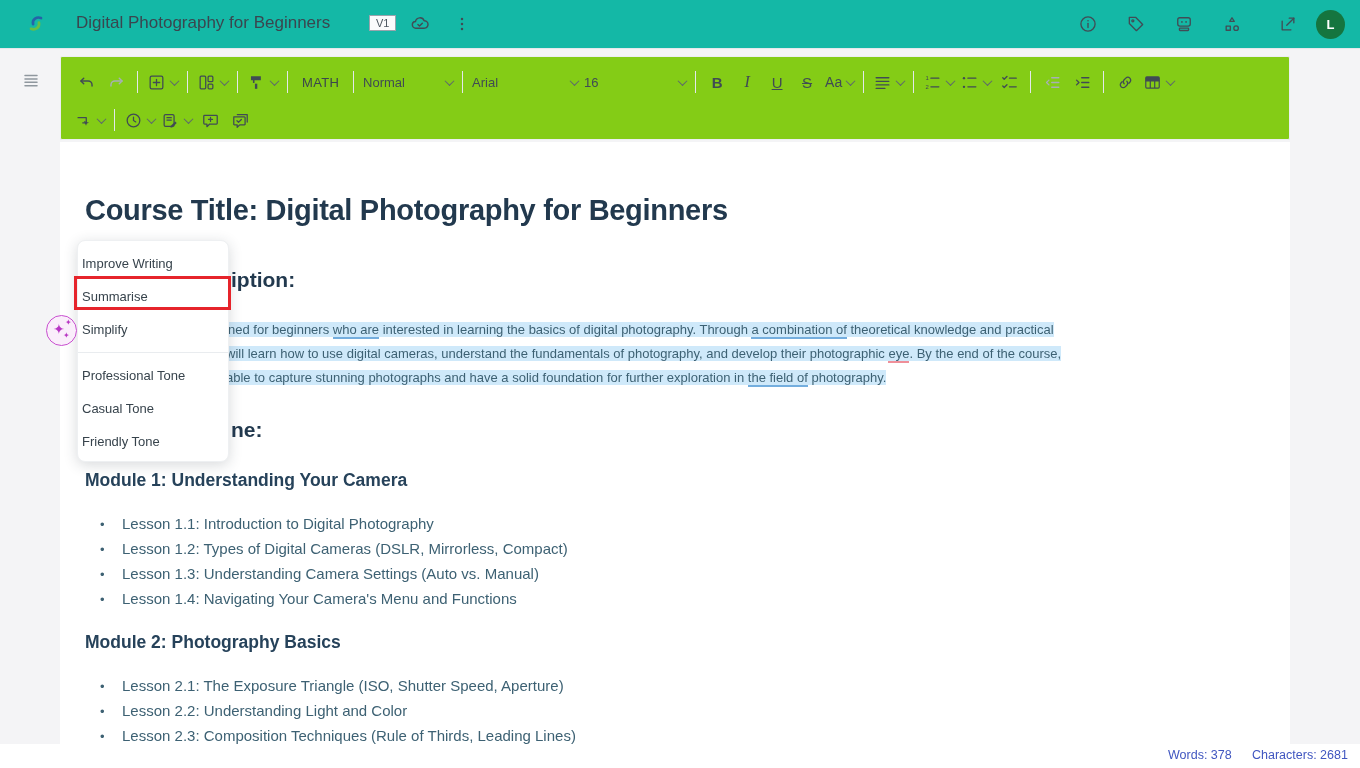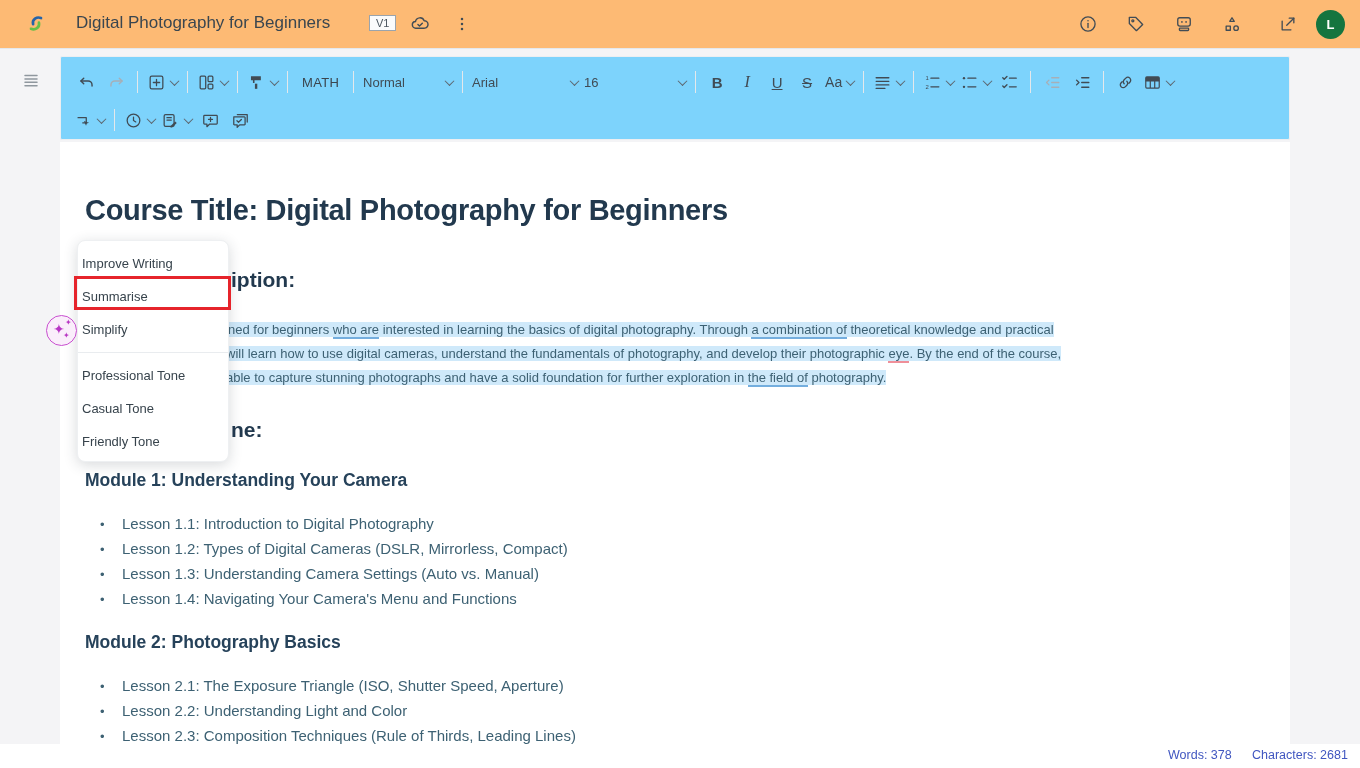--- a/index.html
+++ b/index.html
@@ -1,27 +1,27 @@
 <!DOCTYPE html>
 <html><head>
 <meta charset="utf-8">
 <style>
   * { margin:0; padding:0; box-sizing:border-box; }
   html,body { width:1360px; height:768px; font-family:"Liberation Sans", sans-serif; background:#f4f4f6; overflow:hidden; }
 
   
-  #header { position:absolute; left:0; top:0; width:1360px; height:49px; background:#fdba74; border-bottom:1px solid #e4e8ec; z-index:30; }
+  #header { position:absolute; left:0; top:0; width:1360px; height:49px; background:#14b8a6; border-bottom:1px solid #e4e8ec; z-index:30; }
   #doc-title { position:absolute; left:76px; top:13px; font-size:17px; color:#3a464f; }
   #version-badge { position:absolute; left:369px; top:15px; font-size:11px; color:#4c565f; border:1px solid #9aa4ad; border-radius:0; padding:1px 6px; background:#fafbfc; }
   .hicon { position:absolute; top:12px; width:24px; height:24px; color:#414c55; display:flex; align-items:center; justify-content:center; }
   .hicon svg { width:20px; height:20px; }
   #avatar { position:absolute; left:1316px; top:10px; width:29px; height:29px; border-radius:50%; background:#15753f; color:#fff; font-size:13px; font-weight:bold; display:flex; align-items:center; justify-content:center; }
 
   
-  #toolbar { position:absolute; left:60px; top:56px; width:1230px; height:84px; background:#7dd3fc; border:1px solid #eceef1; border-radius:2px; z-index:5; }
+  #toolbar { position:absolute; left:60px; top:56px; width:1230px; height:84px; background:#84cc16; border:1px solid #eceef1; border-radius:2px; z-index:5; }
   .tbrow { position:absolute; left:10px; display:flex; align-items:center; height:34px; }
   #row1 { top:8px; width:1210px; }
   #row2 { top:46px; }
   .tb { height:30px; min-width:30px; padding:0 3px; display:flex; align-items:center; justify-content:center; color:#404b54; font-size:14px; border-radius:4px; cursor:pointer; }
   .tb svg { width:19px; height:19px; }
   .chev { width:7px; height:7px; border-right:1.5px solid #5c666f; border-bottom:1.5px solid #5c666f; transform:rotate(45deg) translate(-1px,-1px); margin-left:5px; flex:none; }
   .sep { width:1px; height:22px; background:#e4e8eb; margin:0 6px; flex:none; }
   .dim { color:#a7afb7; }
   .dd { justify-content:flex-start; }
   .dd .chev { margin-left:auto; }

